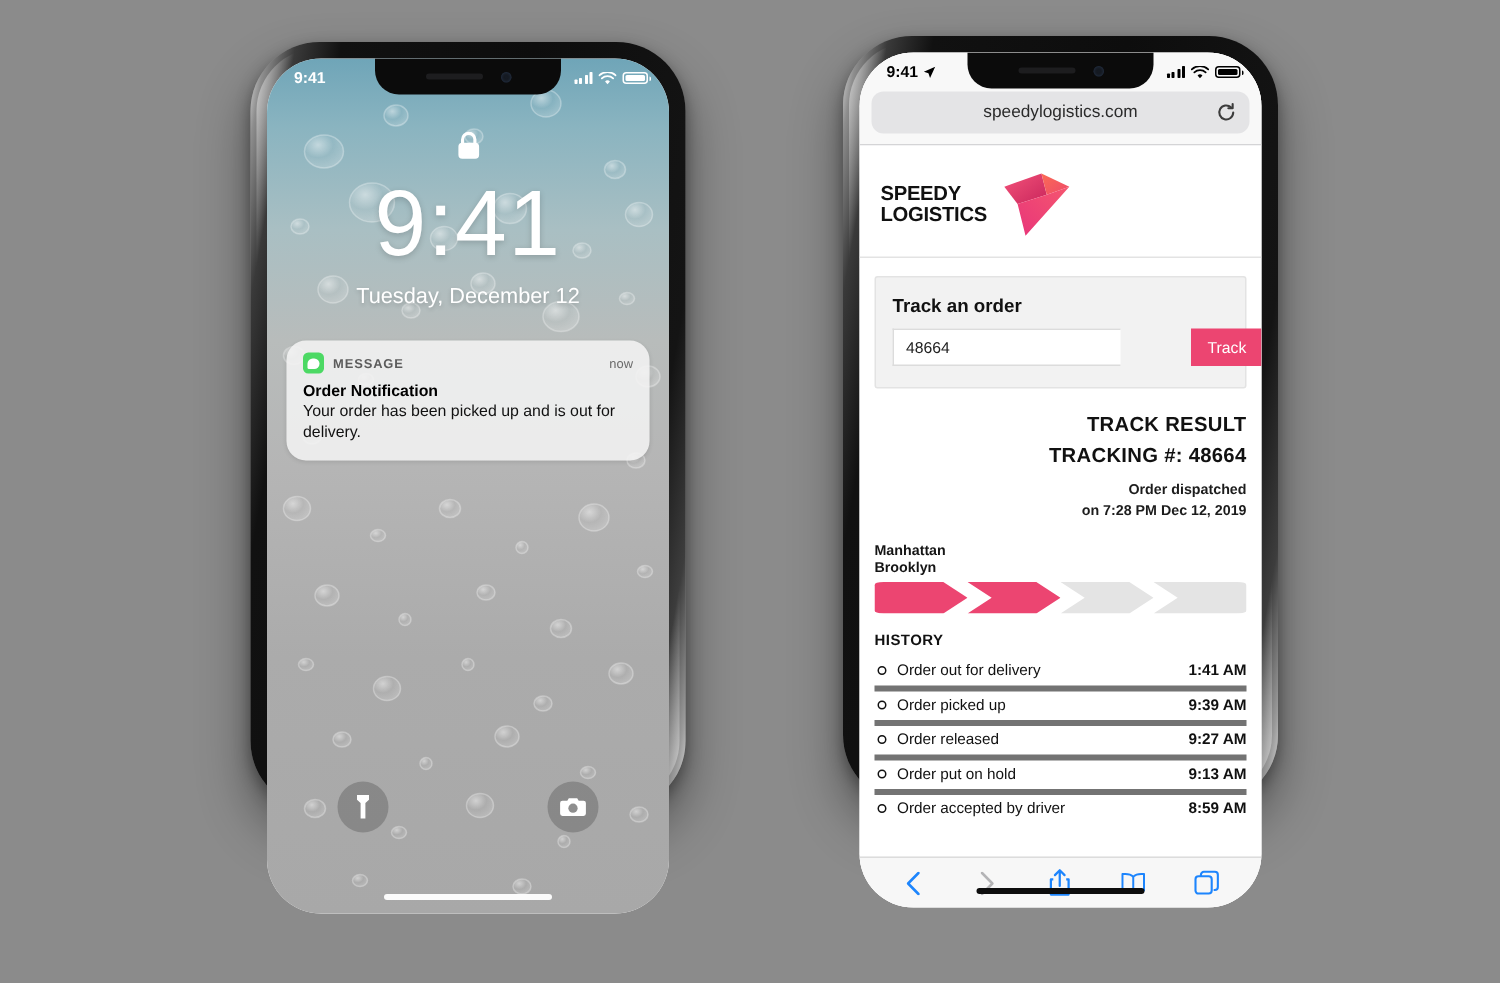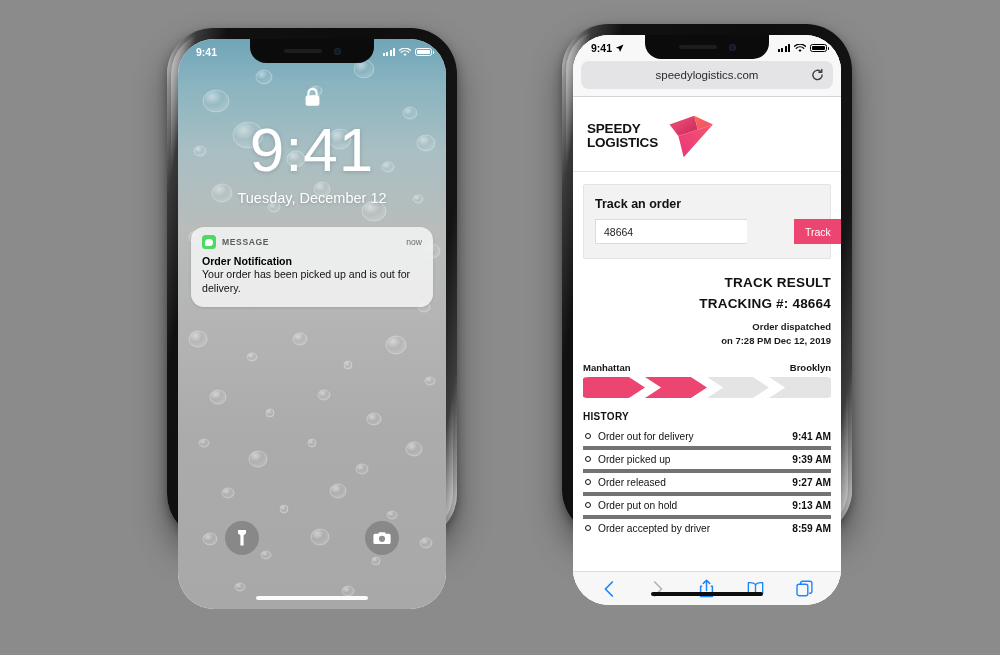--- a/index.html
+++ b/index.html
@@ -140,21 +140,21 @@
     font-family:"Liberation Sans", sans-serif; font-size:10.5px;
     padding: 0 11px; cursor:pointer; border-radius:0;
   }
 
   .result { text-align:right; margin-top: 16px; padding: 0 10px; }
   .result-h1 { font-size:13.5px; font-weight:bold; letter-spacing:.2px; color:#111; }
   .result-h2 { font-size:13.5px; font-weight:bold; letter-spacing:.2px; color:#111; margin-top:6px; }
   .result-sub { font-size:9.5px; font-weight:bold; color:#1c1c1c; margin-top:9px; line-height:1.45; }
 
   .route { margin: 14px 10px 0; }
-  .route-labels { display:flex; justify-content:space-between; font-size:9.5px; font-weight:600; color:#151515; margin-bottom:4px; }
+  .route-labels { display:flex; justify-content:space-between; font-size:9.5px; font-weight:600; color:#151515; margin-bottom:4px;flex-direction:column; }
   .chevbar { display:flex; height:21px; gap:0; }
   .chev { flex:1; position:relative; }
   .chev svg { display:block; width:100%; height:100%; }
 
   .history { margin: 13px 10px 0; }
   .history h4 { font-size:10px; font-weight:bold; letter-spacing:.3px; color:#111; margin-bottom:5px; }
   .hrow { display:flex; align-items:center; gap:7px; padding: 4px 0 4px 2px; border-bottom:4px solid #737373; }
   .hrow:last-child { border-bottom:none; }
   .hdot { width:6px; height:6px; border-radius:50%; border:1.6px solid #111; flex:0 0 auto; }
   .hlabel { flex:1; font-size:10.2px; color:#111; }
@@ -413,21 +413,21 @@
                 </div>
               </div>
           </div>
 
           <div class="history">
             <h4>HISTORY</h4>
             <div id="history-list">
                 <div class="hrow">
                   <span class="hdot"></span>
                   <span class="hlabel">Order out for delivery</span>
-                  <span class="htime">9:41 AM</span>
+                  <span class="htime">1:41 AM</span>
                 </div>
                 <div class="hrow">
                   <span class="hdot"></span>
                   <span class="hlabel">Order picked up</span>
                   <span class="htime">9:39 AM</span>
                 </div>
                 <div class="hrow">
                   <span class="hdot"></span>
                   <span class="hlabel">Order released</span>
                   <span class="htime">9:27 AM</span>

